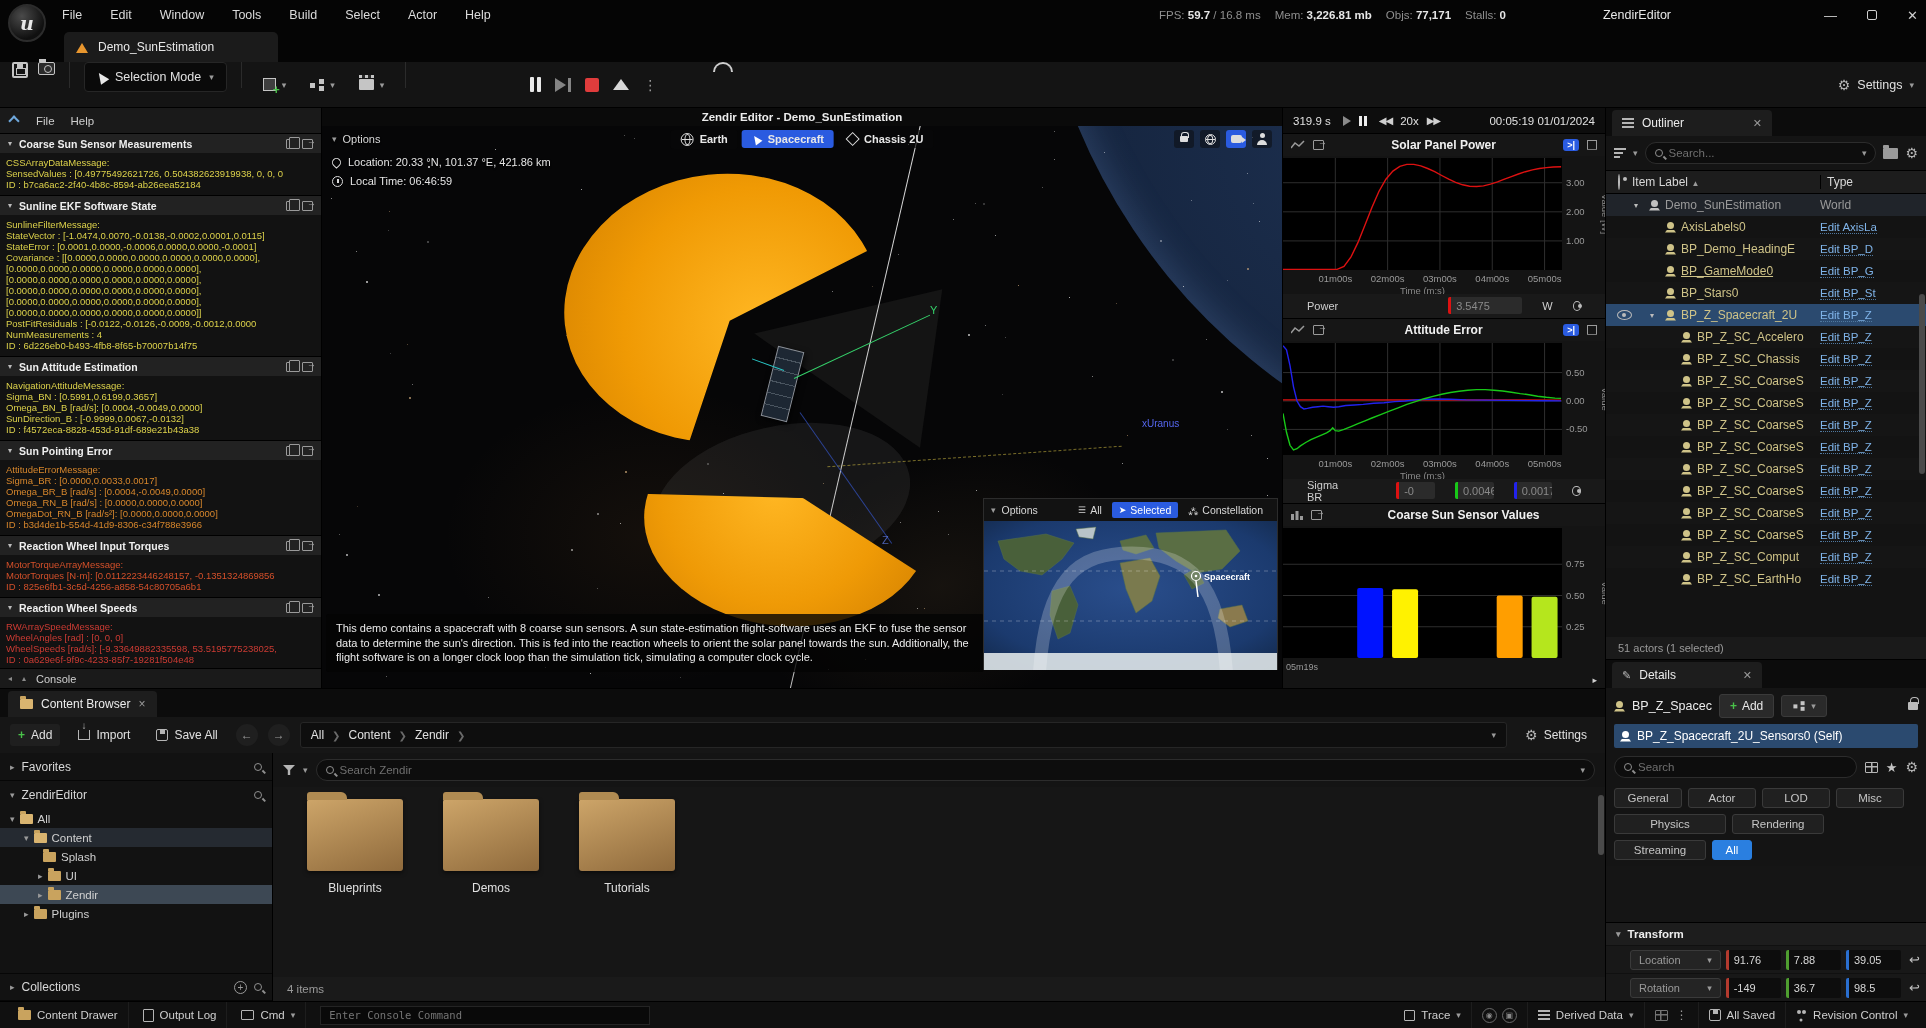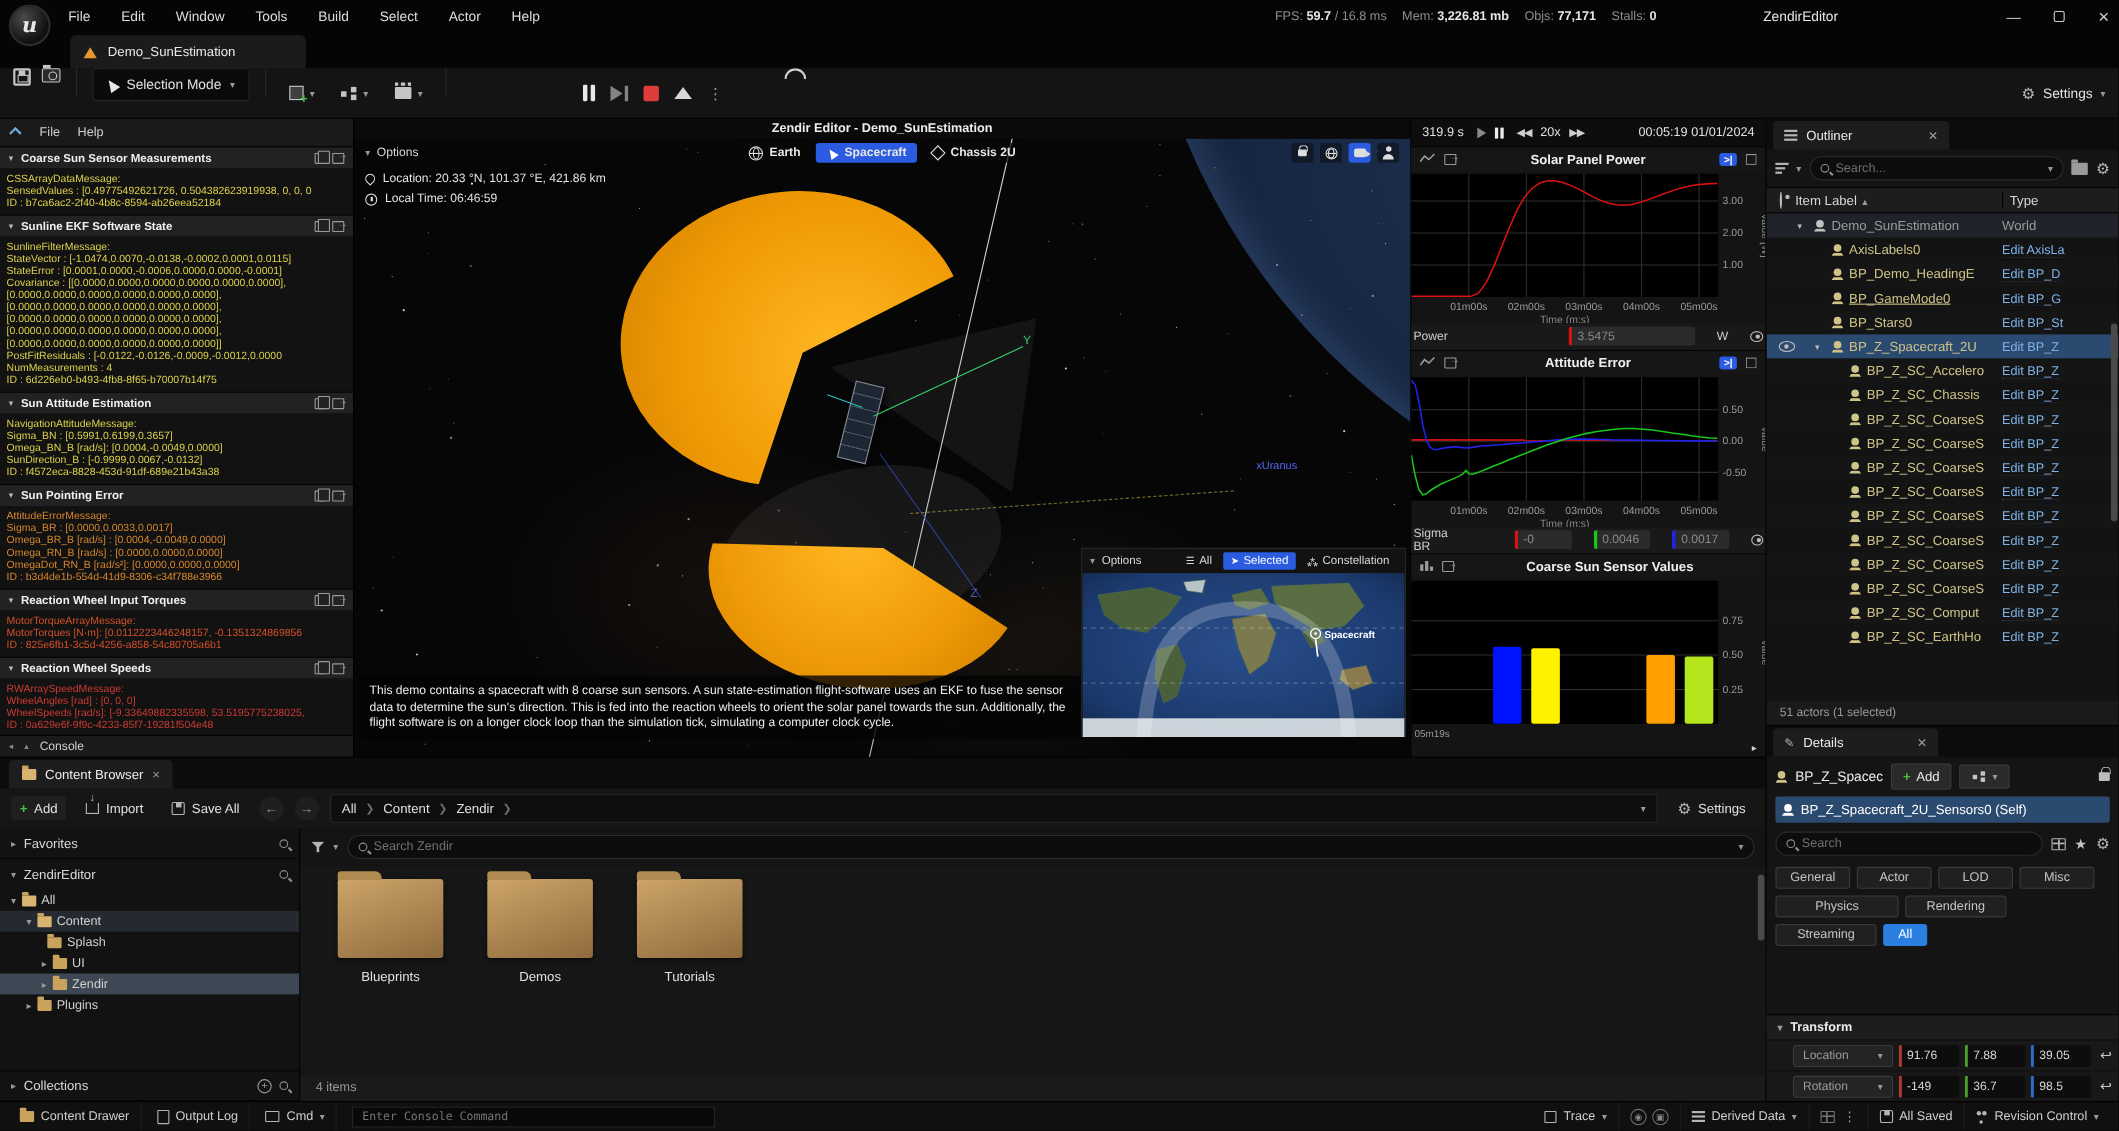--- a/index.html
+++ b/index.html
@@ -109,21 +109,21 @@
   .pb-ico { display:flex; align-items:center; gap:8px; }
   .pb-play { width:0;height:0;border-top:5px solid transparent;border-bottom:5px solid transparent;border-left:8px solid #8a8a8a; }
   .pb-pause { display:flex; gap:2px; } .pb-pause i{width:3px;height:10px;background:#ececec;}
   .pb-ff { color:#cfcfcf; font-size:10px; letter-spacing:-1px; }
   .chart-panel { height:185px; display:flex; flex-direction:column; border-top:1px solid #000; flex:0 0 auto; }
   .chart-h { height:22px; display:flex; align-items:center; gap:8px; padding:0 8px; background:#161616; }
   .chart-h .t { flex:1; text-align:center; font-size:12px; font-weight:bold; color:#f0f0f0; }
   .chip-blue { background:#2a5be0; border-radius:3px; color:#fff; font-size:9px; padding:1px 4px; font-weight:bold; }
   .i-full { width:10px; height:10px; position:relative; }
   .i-full::before { content:''; position:absolute; inset:0; border:1.5px solid #9a9a9a; clip-path:polygon(0 0,30% 0,30% 30%,0 30%, 0 0, 100% 0, 100% 30%, 70% 30%, 70% 0, 100% 0, 100% 100%, 70% 100%, 70% 70%, 100% 70%, 100% 100%, 0 100%, 0 70%, 30% 70%, 30% 100%, 0 100%); }
-  .legend { height:25px; background:#191919; display:flex; align-items:center; gap:20px; padding:0 2px; font-size:11px; color:#cfcfcf; }
+  .legend { height:25px; background:#191919; display:flex; align-items:center; gap:20px; padding:0 24px; font-size:11px; color:#cfcfcf; }
   .lg-box { height:17px; background:#2b2b2b; border-radius:2px; display:flex; align-items:center; color:#8a8a8a; font-size:11px; overflow:hidden; }
   .lg-box .bar { width:3px; height:17px; margin-right:5px; flex:0 0 auto; }
   .i-eye { width:15px; height:10px; border:1.5px solid #bbb; border-radius:50%; position:relative; margin-left:auto; }
   .i-eye::before { content:''; position:absolute; left:4px; top:2px; width:4px; height:4px; border-radius:50%; background:#bbb; }
   .bars-footer { height:17px; display:flex; align-items:center; padding:0 8px; color:#9a9a9a; font-size:9px; }
   .bars-footer .more { margin-left:auto; color:#cfcfcf; }
 
   
   .right-col { width:321px; background:#141414; border-left:1px solid #000; display:flex; flex-direction:column; }
   .pane-tabstrip { height:28px; background:#0c0c0c; display:flex; align-items:flex-end; flex:0 0 auto; }

